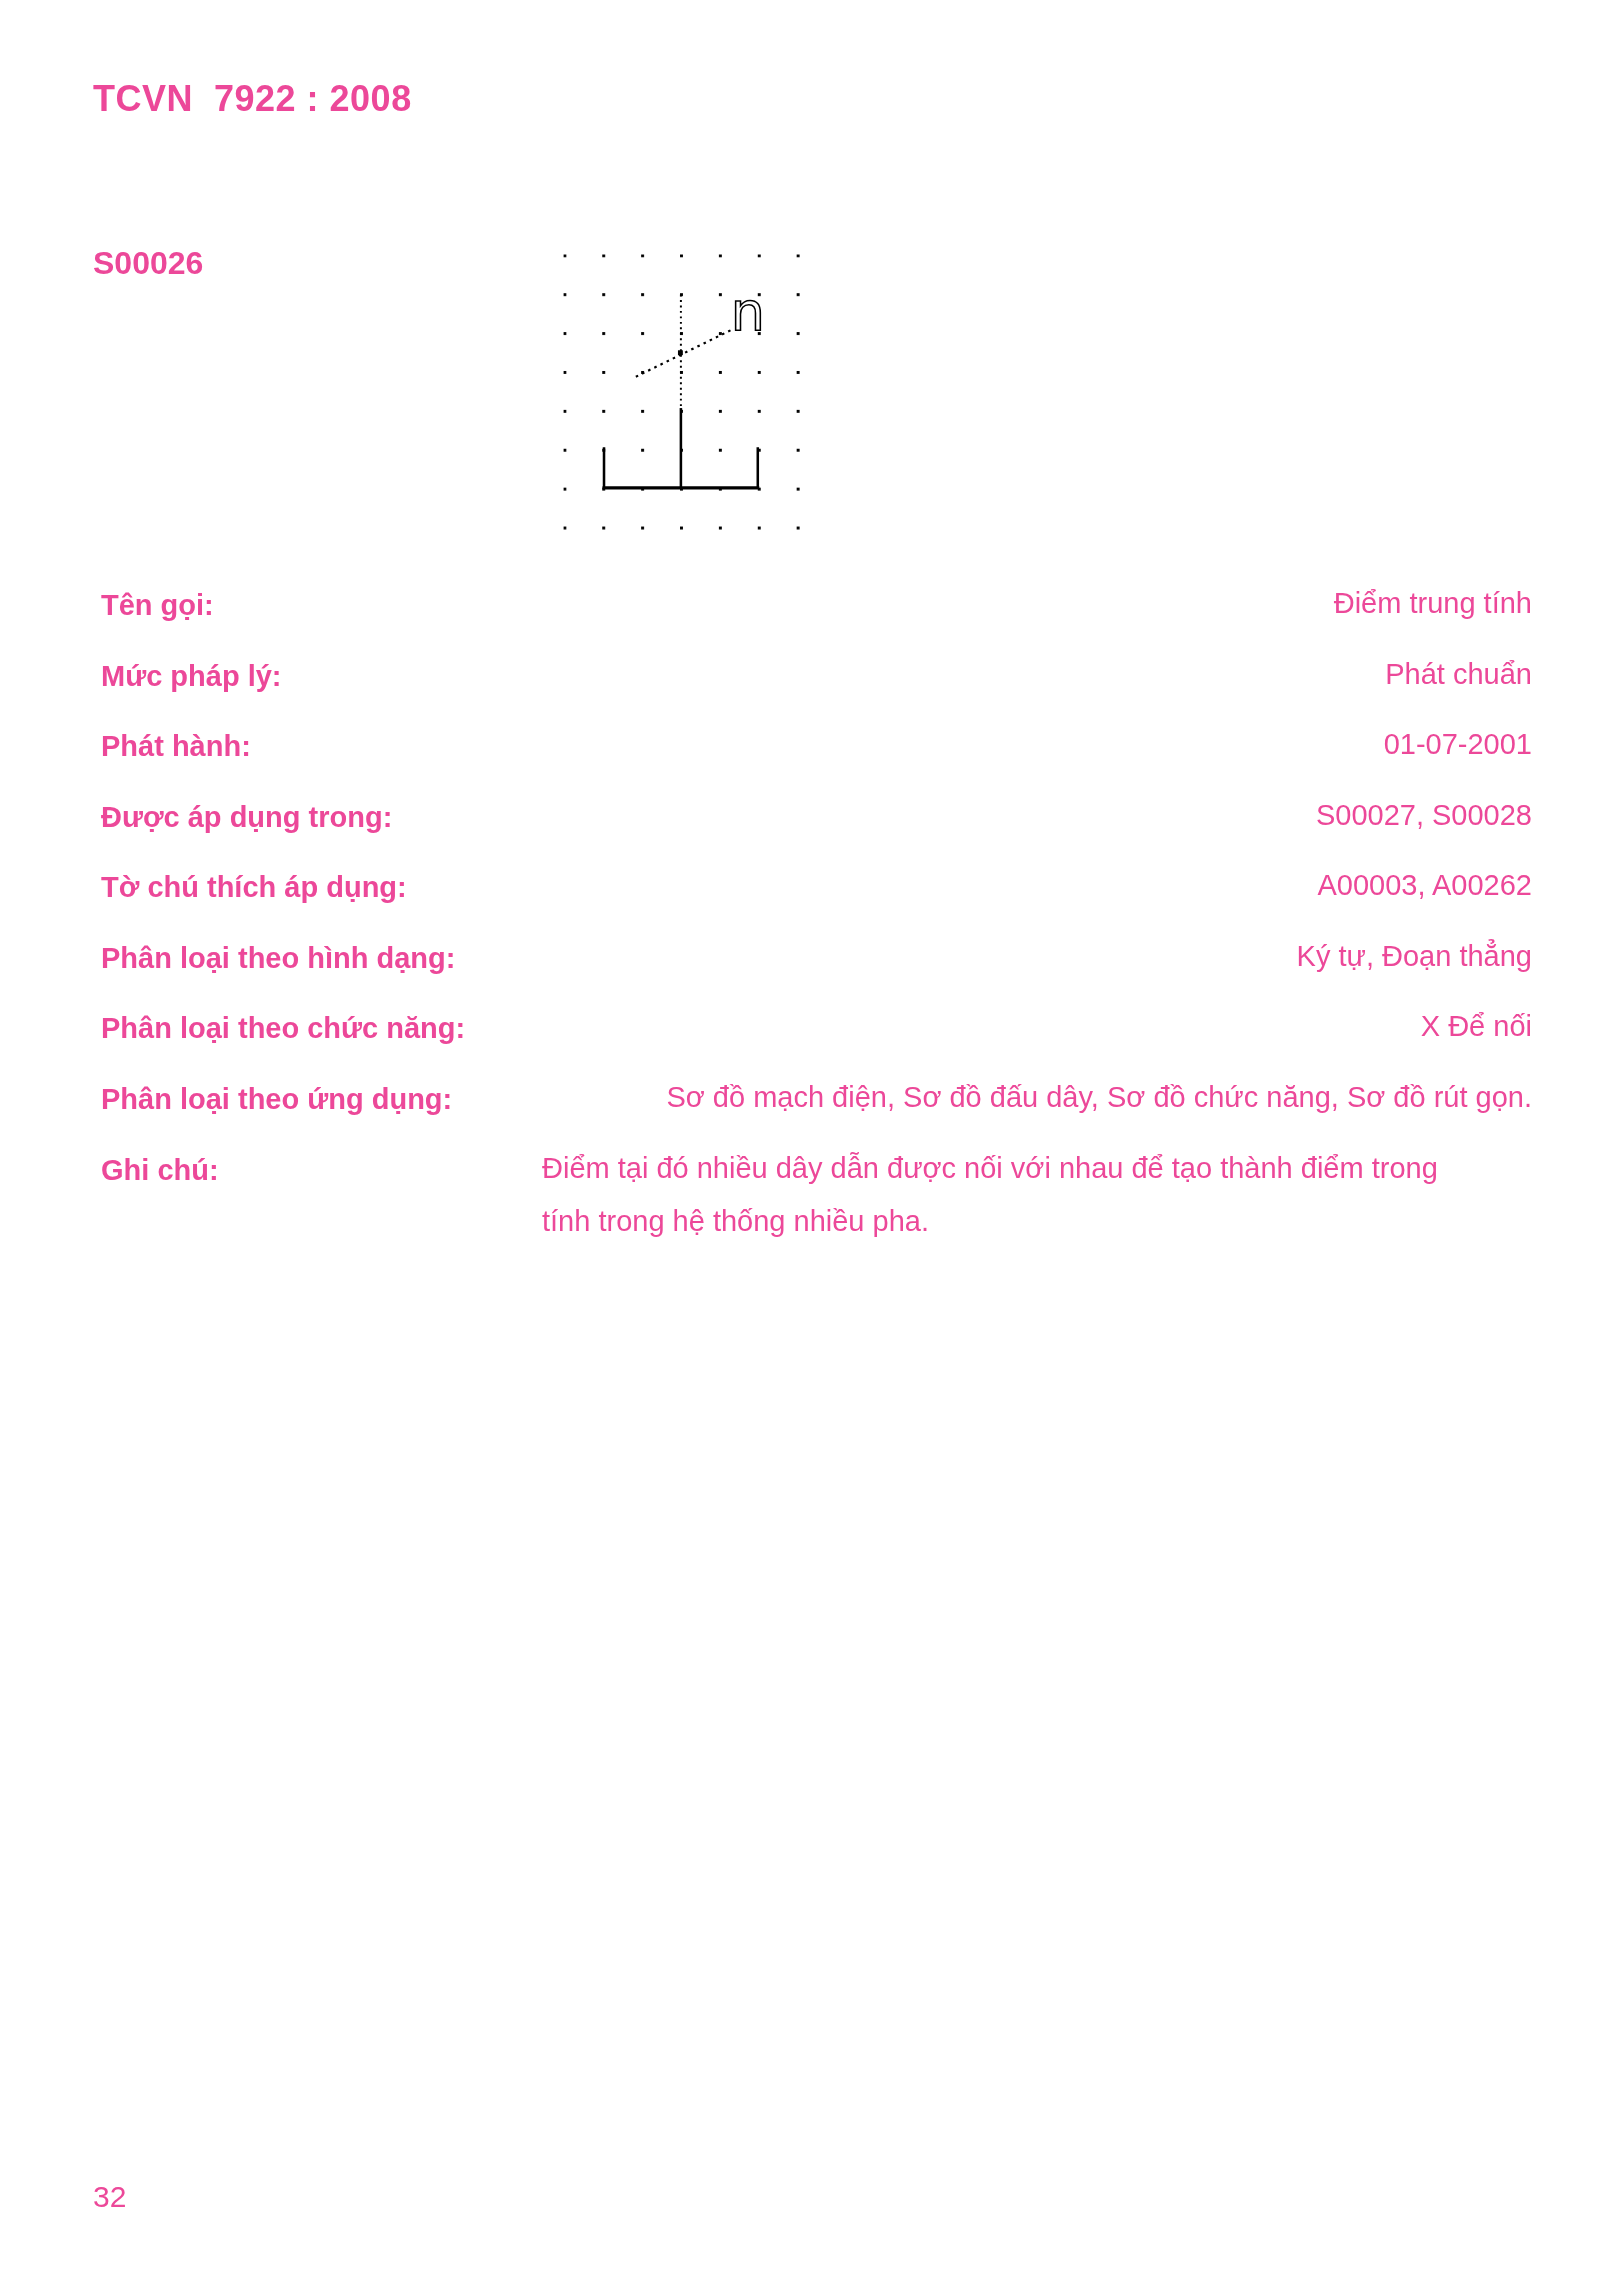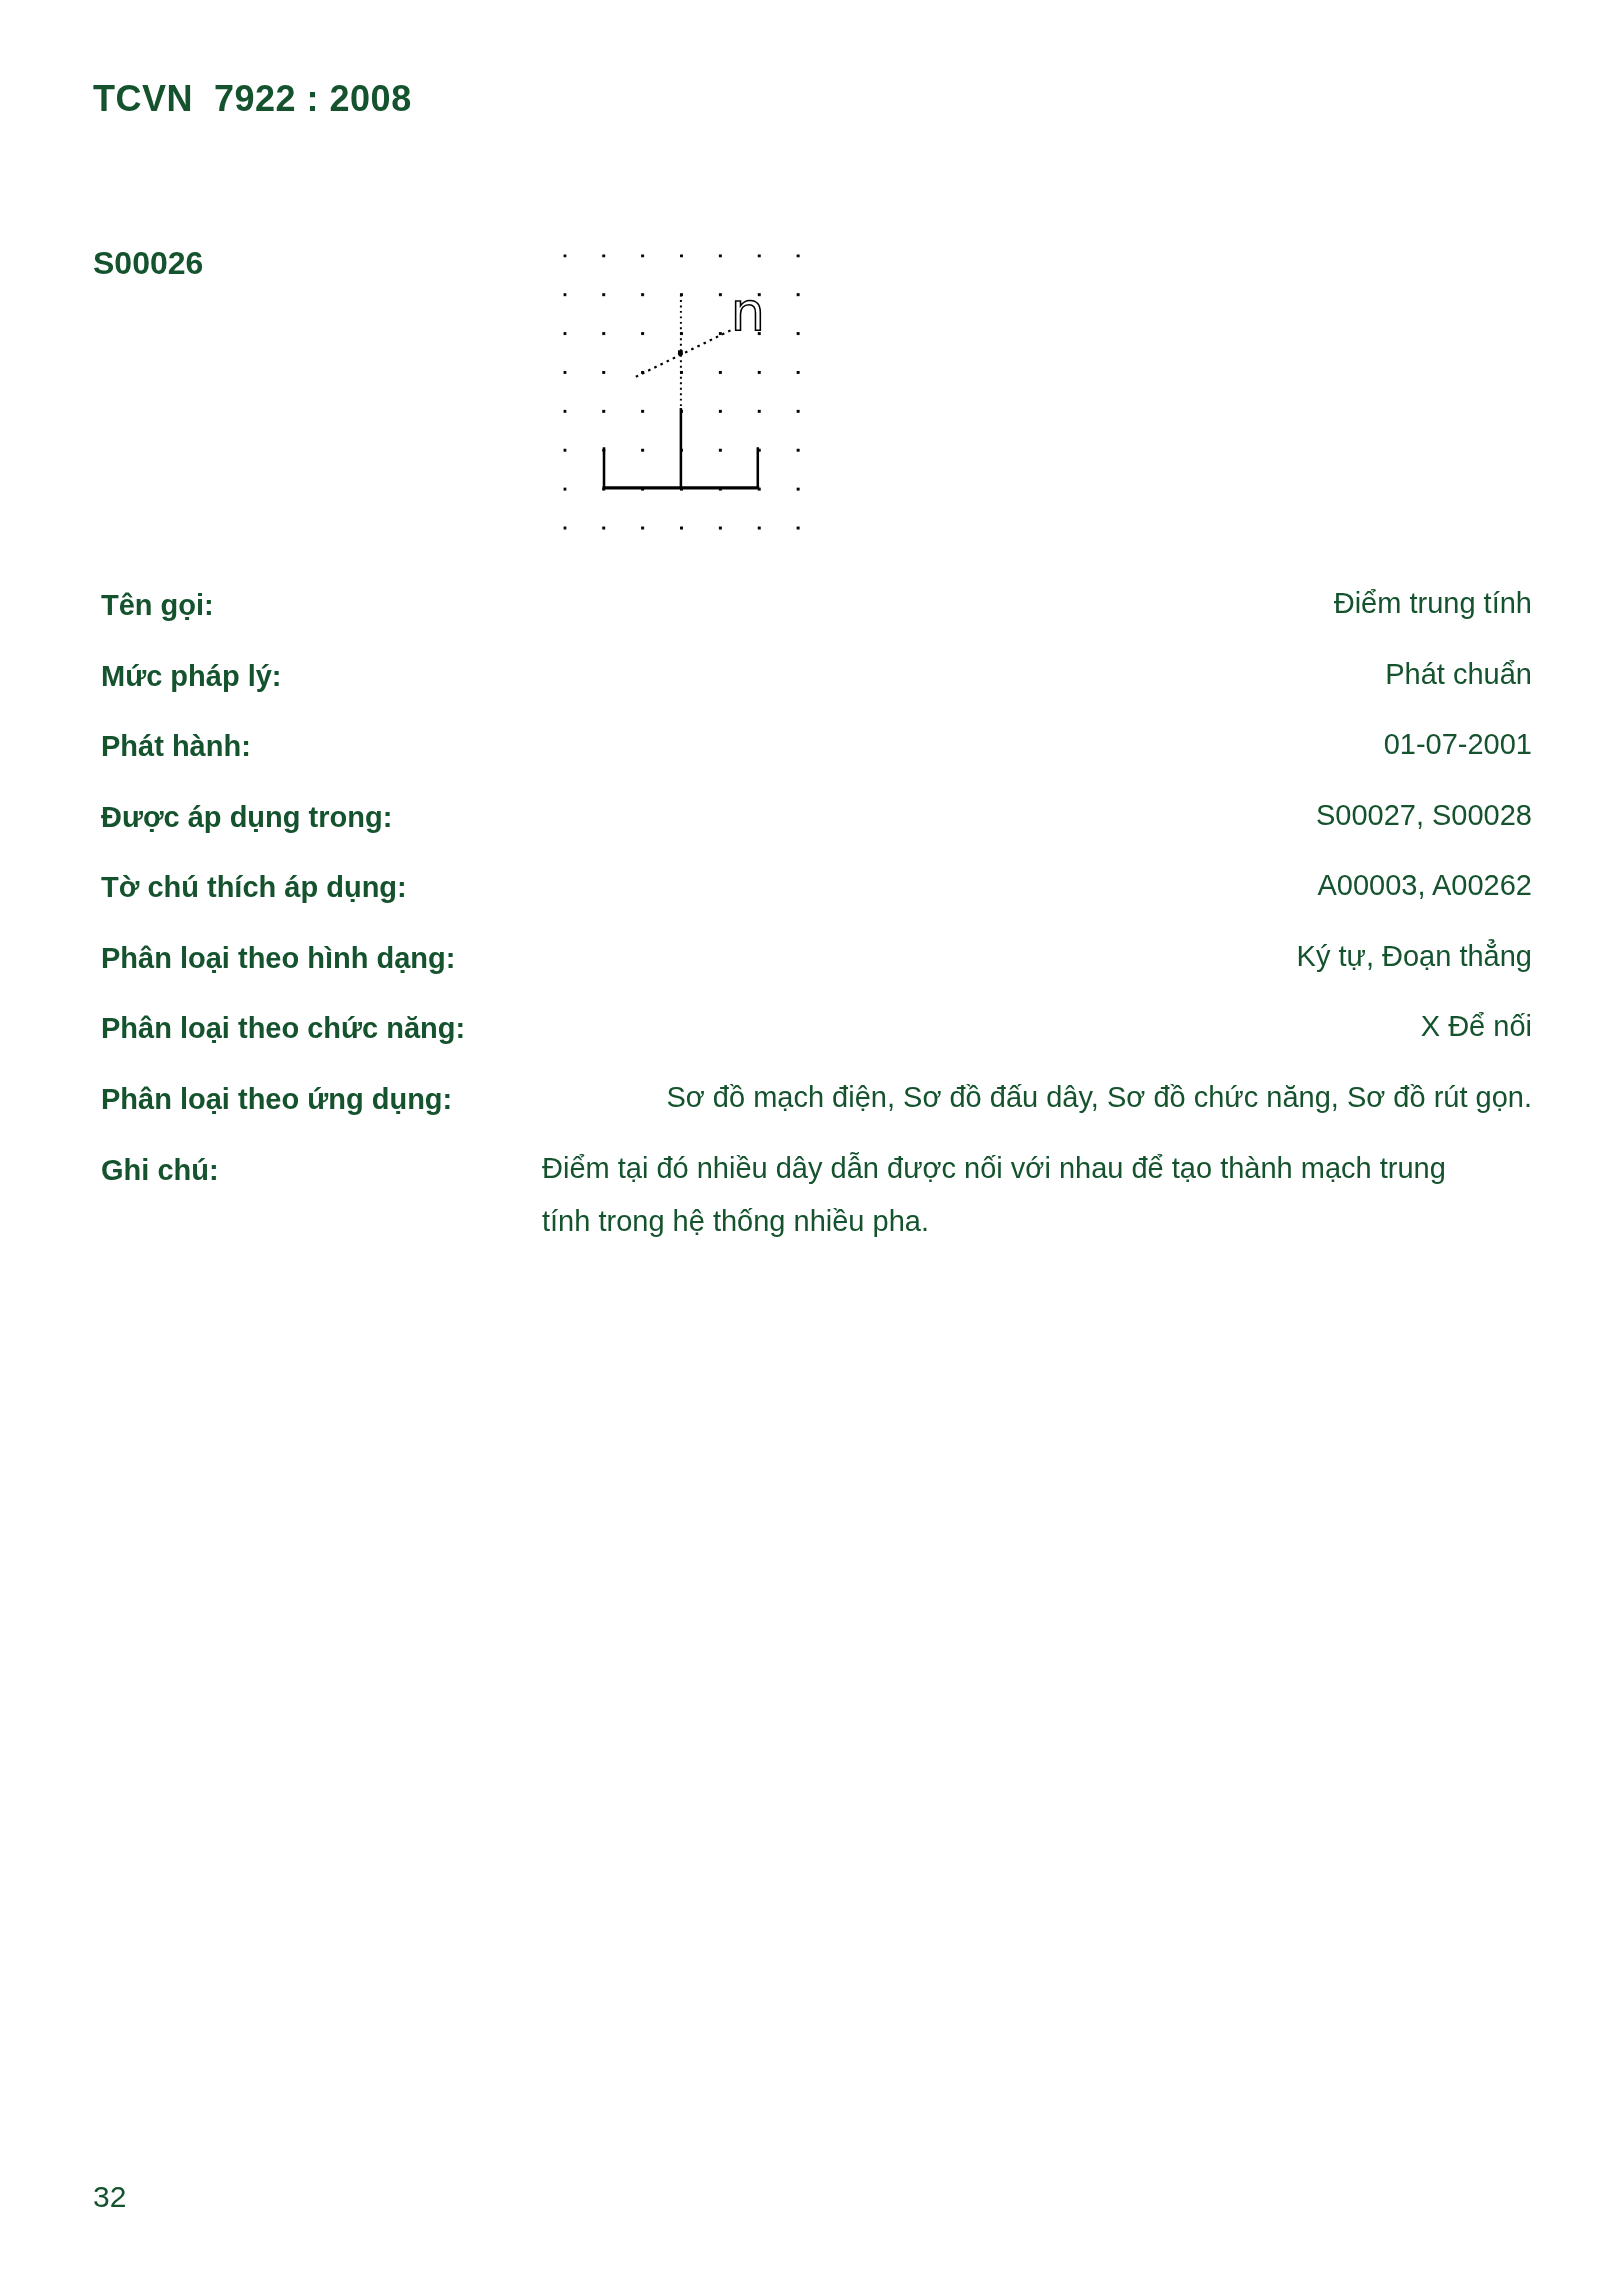--- a/index.html
+++ b/index.html
@@ -3,21 +3,21 @@
 <meta charset="utf-8">
 <style>
   * { margin: 0; padding: 0; box-sizing: border-box; }
   html, body { background: #e8e8e8; }
   .page {
     position: relative;
     width: 1621px;
     height: 2292px;
     background: #ffffff;
     font-family: "Liberation Sans", "DejaVu Sans", sans-serif;
-    color: #14532d;
+    color: #ec4899;
     overflow: hidden;
     margin: 0 auto;
   }
   .doc-header {
     position: absolute;
     left: 93px;
     top: 78px;
     font-size: 36px;
     font-weight: 700;
     white-space: pre;
@@ -130,19 +130,19 @@
   <div class="field-row" style="top:1012px">
     <span class="field-label">Phân loại theo chức năng:</span>
     <span class="field-value single">X Để nối</span>
   </div>
   <div class="field-row" style="top:1083px">
     <span class="field-label">Phân loại theo ứng dụng:</span>
     <span class="field-value single">Sơ đồ mạch điện, Sơ đồ đấu dây, Sơ đồ chức năng, Sơ đồ rút gọn.</span>
   </div>
   <div class="field-row" style="top:1154px">
     <span class="field-label">Ghi chú:</span>
-    <span class="field-value">Điểm tại đó nhiều dây dẫn được nối với nhau để tạo thành mạch trung tính trong hệ thống nhiều pha.</span>
+    <span class="field-value">Điểm tại đó nhiều dây dẫn được nối với nhau để tạo thành điểm trong tính trong hệ thống nhiều pha.</span>
   </div>
 
   <div class="page-number">32</div>
 
 </div>
 
 
 </body></html>

